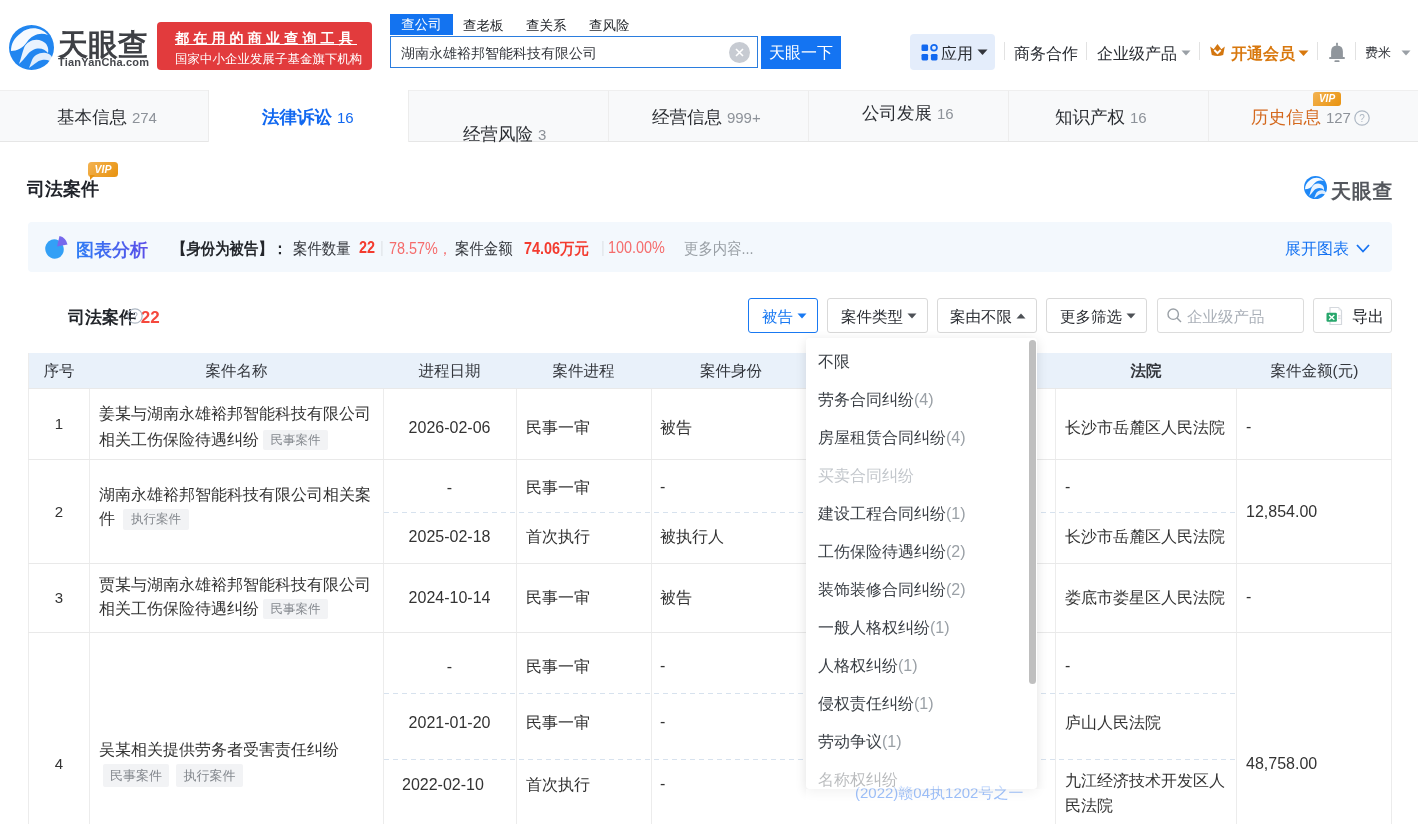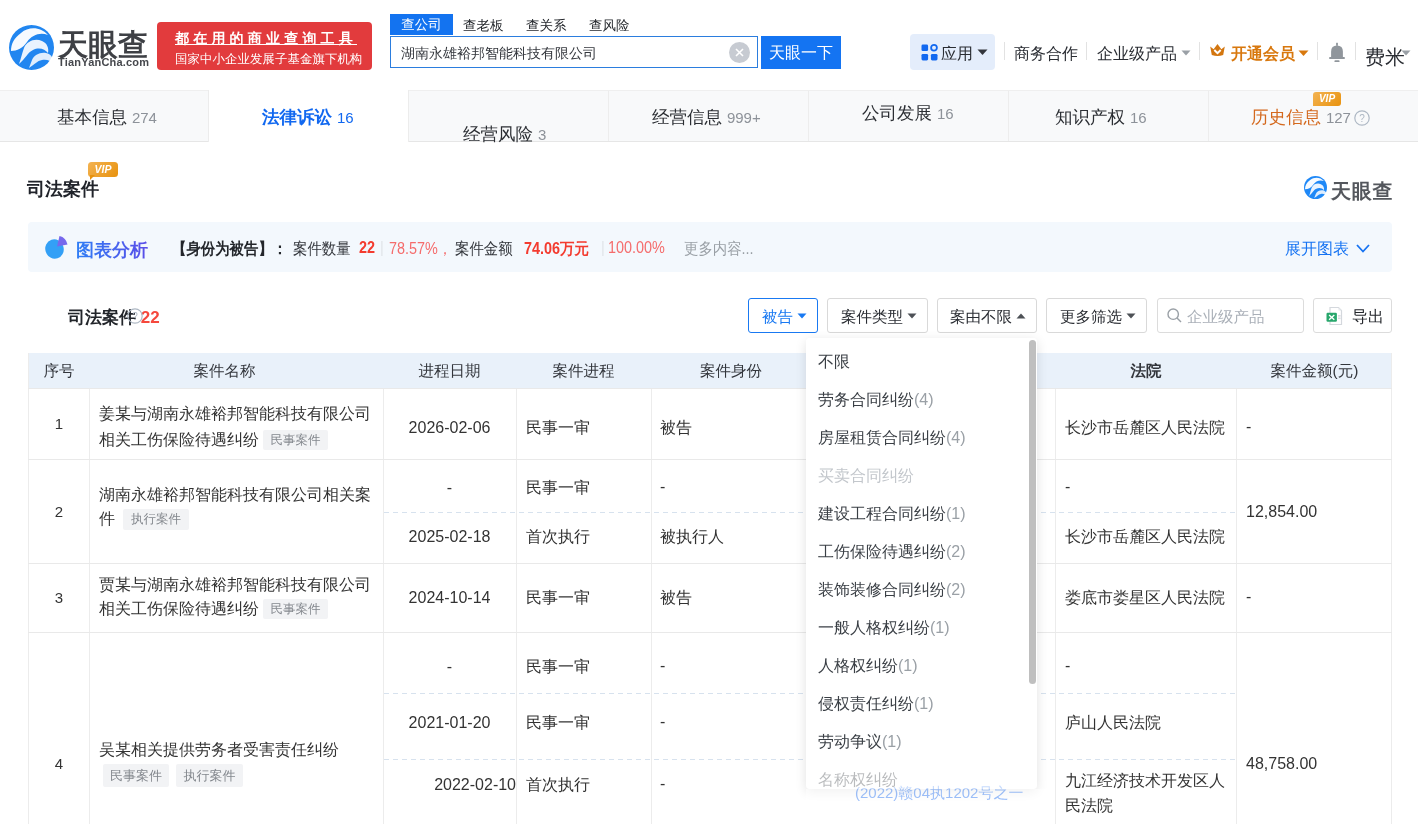--- a/index.html
+++ b/index.html
@@ -78,21 +78,21 @@
       <path d="M0.5 0.5 L5.5 6 L10.5 0.5 Z" fill="#d8780e"></path>
     </svg>
   <div class="abs" style="left:1317px;top:42px;width:1px;height:18px;background:#e2e2e2;"></div>
   <svg class="abs" style="left:1328px;top:42px;" width="18" height="21" viewBox="0 0 18 21">
     <rect x="8.1" y="0.8" width="1.8" height="3" fill="#90969c"></rect>
     <path d="M3.1 16 L3.1 9.8 Q3.1 3.4 9 3.4 Q14.9 3.4 14.9 9.8 L14.9 16 Z" fill="#90969c"></path>
     <rect x="1.2" y="15" width="15.6" height="2" rx="0.6" fill="#90969c"></rect>
     <rect x="6.4" y="18.2" width="5.2" height="1.9" rx="0.95" fill="#90969c"></rect>
   </svg>
   <div class="abs" style="left:1355px;top:42px;width:1px;height:18px;background:#e2e2e2;"></div>
-  <div class="abs" style="left:1365px;top:44px;font-size:20px;color:#2a2d33;">费米</div>
+  <div class="abs" style="left:1365px;top:44px;font-size:13px;color:#2a2d33;">费米</div>
   <svg class="abs" style="left:1401px;top:50px;" width="10" height="6" viewBox="0 0 10 6">
       <path d="M0.5 0.5 L5 5.4 L9.5 0.5 Z" fill="#9aa0a6"></path>
     </svg>
 
   <div class="abs" style="left:0;top:90px;width:1418px;height:52px;background:#f8f9fa;border-top:1px solid #efefef;border-bottom:1px solid #e6e6e6;"></div>
   <div class="abs" style="left:208px;top:90px;width:201px;height:52px;background:#fff;border-left:1px solid #ececec;border-right:1px solid #ececec;"></div>
   <div class="abs" style="left:608px;top:91px;width:1px;height:50px;background:#ededed;"></div>
   <div class="abs" style="left:808px;top:91px;width:1px;height:50px;background:#ededed;"></div>
   <div class="abs" style="left:1008px;top:91px;width:1px;height:50px;background:#ededed;"></div>
   <div class="abs" style="left:1208px;top:91px;width:1px;height:50px;background:#ededed;"></div>
@@ -188,21 +188,21 @@
     <path d="M12.5 1.5 L12.5 4.5 L15.5 4.5 Z" fill="#e7eaee"></path>
     <rect x="12" y="9" width="2.6" height="1.6" fill="#d9dce0"></rect>
     <rect x="12" y="11.5" width="2.6" height="1.6" fill="#d9dce0"></rect>
     <rect x="0.5" y="6.8" width="10.4" height="9" rx="1.2" fill="#28a76c"></rect>
     <path d="M3.1 8.9 L8.3 13.7 M8.3 8.9 L3.1 13.7" stroke="#fff" stroke-width="1.4"></path>
   </svg>
   <div class="abs" style="left:1352px;top:307px;font-size:16px;color:#23262b;">导出</div>
 
   <div class="abs" style="left:28px;top:353px;width:1364px;height:35px;background:#e9f1fa;"></div>
   <div class="abs" style="left:28px;top:353px;width:62px;height:35px;font-size:15.5px;color:#33363c;text-align:center;line-height:35px;">序号</div>
-  <div class="abs" style="left:78px;top:353px;width:293px;height:35px;font-size:15.5px;color:#33363c;text-align:center;line-height:35px;">案件名称</div>
+  <div class="abs" style="left:90px;top:353px;width:293px;height:35px;font-size:15.5px;color:#33363c;text-align:center;line-height:35px;">案件名称</div>
   <div class="abs" style="left:383px;top:353px;width:133px;height:35px;font-size:15.5px;color:#33363c;text-align:center;line-height:35px;">进程日期</div>
   <div class="abs" style="left:651px;top:353px;width:160px;height:35px;font-size:15.5px;color:#33363c;text-align:center;line-height:35px;">案件身份</div>
   <div class="abs" style="left:516px;top:353px;width:135px;height:35px;font-size:15.5px;color:#33363c;text-align:center;line-height:35px;">案件进程</div>
   <div class="abs" style="left:1055px;top:353px;width:182px;height:35px;font-size:15.5px;color:#33363c;text-align:center;line-height:35px;font-weight:bold;">法院</div>
   <div class="abs" style="left:1237px;top:353px;width:155px;height:35px;font-size:15.5px;color:#33363c;text-align:center;line-height:35px;">案件金额(元)</div>
 
   <div class="vline" style="left:28px;top:353px;height:471px;"></div>
   <div class="vline" style="left:1391px;top:353px;height:471px;"></div>
   <div class="vline" style="left:89px;top:388px;height:436px;"></div>
   <div class="vline" style="left:383px;top:388px;height:436px;"></div>
@@ -258,21 +258,21 @@
   <div class="badge" style="left:103px;top:764px;width:66px;font-size:13px;line-height:23px;height:23px;">民事案件</div>
   <div class="badge" style="left:176px;top:764px;width:67px;font-size:13px;line-height:23px;height:23px;">执行案件</div>
   <div class="date" style="left:383px;top:658px;width:133px;text-align:center;">-</div>
   <div class="cell" style="left:526px;top:657px;">民事一审</div>
   <div class="cell" style="left:660px;top:657px;">-</div>
   <div class="cell" style="left:1065px;top:657px;">-</div>
   <div class="date" style="left:383px;top:714px;width:133px;text-align:center;">2021-01-20</div>
   <div class="cell" style="left:526px;top:713px;">民事一审</div>
   <div class="cell" style="left:660px;top:713px;">-</div>
   <div class="cell" style="left:1065px;top:713px;">庐山人民法院</div>
-  <div class="date" style="left:383px;top:776px;width:133px;text-align:right;">2022-02-10</div>
+  <div class="date" style="left:402px;top:776px;width:133px;text-align:left;">2022-02-10</div>
   <div class="cell" style="left:526px;top:775px;">首次执行</div>
   <div class="cell" style="left:660px;top:775px;">-</div>
   <div class="cell" style="left:1065px;top:768px;line-height:25px;white-space:normal;width:170px;">九江经济技术开发区人民法院</div>
   <div class="date" style="left:1246px;top:755px;">48,758.00</div>
   <div class="cell" style="left:855px;top:784px;color:#2472f5;font-size:15px;">(2022)赣04执1202号之一</div>
 
   <div class="abs" style="left:806px;top:338px;width:231px;height:451px;border-radius:4px;
        box-shadow:0 3px 12px rgba(0,0,0,0.12);
        background:linear-gradient(180deg,#fff 0%,#fff 94%,rgba(255,255,255,0.72) 100%);"></div>
   <div class="abs" style="left:818px;top:352px;font-size:16px;color:#3a3f45;">不限</div>

